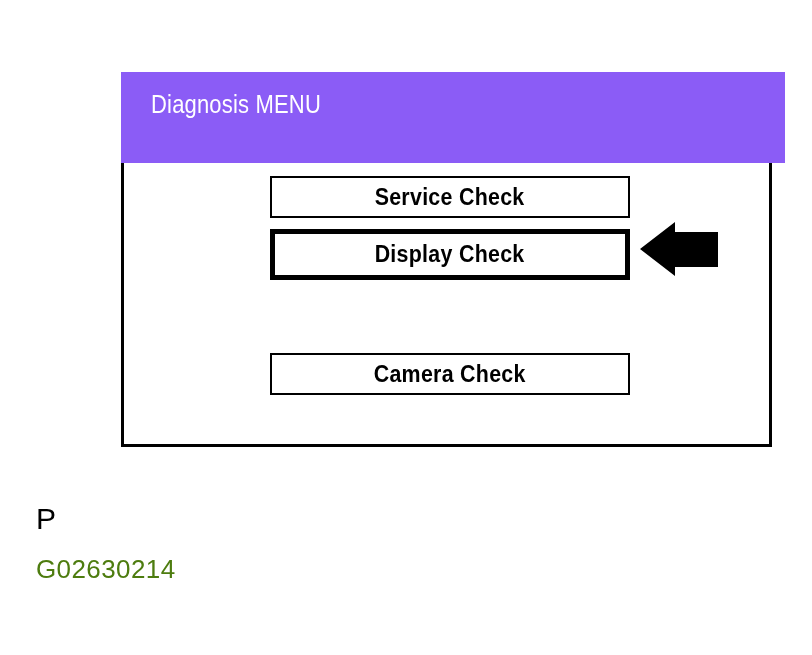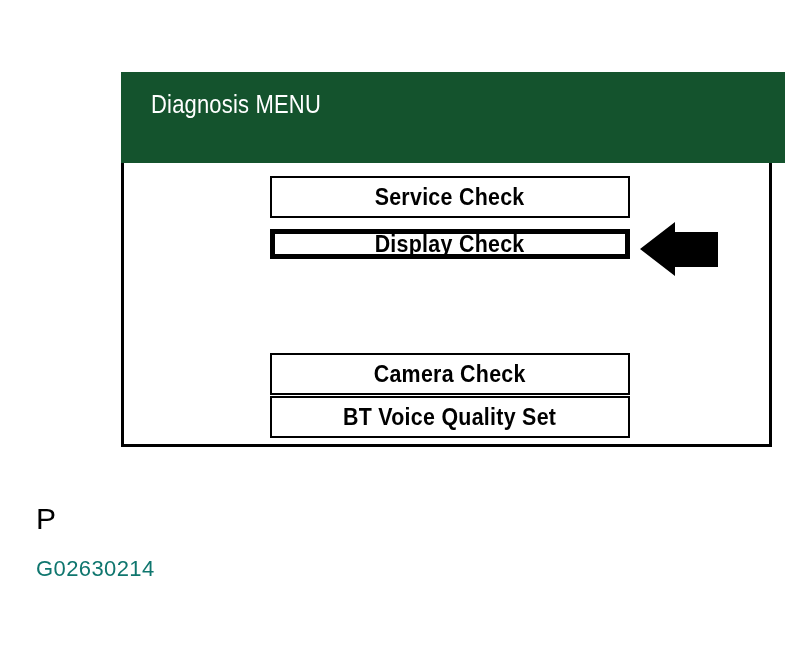--- a/index.html
+++ b/index.html
@@ -30,21 +30,21 @@
     border-top: none;
   }
 
   
   #title-bar {
     position: absolute;
     left: 121px;
     top: 72px;
     width: 664px;
     height: 91px;
-    background: #14532d;
+    background: #8b5cf6;
     z-index: 3;
   }
   #title-text {
     position: absolute;
     left: 30px;
     top: 17px;
     color: #ffffff;
     font-size: 25px;
     line-height: 30px;
     letter-spacing: 0.2px;
@@ -72,21 +72,21 @@
     box-sizing: border-box;
     background: #ffffff;
     border: 2px solid #000000;
     display: flex;
     align-items: center;
     justify-content: center;
     cursor: pointer;
   }
   .menu-button.selected {
     border-width: 5px;
-    height: 30px;
+    height: 51px;
   }
   .menu-button-label {
     font-family: "Liberation Sans Narrow", "Liberation Sans", "DejaVu Sans", sans-serif;
     font-weight: 700;
     font-size: 23px;
     line-height: 23px;
     color: #000000;
     letter-spacing: 0.3px;
     transform: scaleX(0.93);
     white-space: nowrap;
@@ -116,23 +116,23 @@
     font-size: 30px;
     line-height: 34px;
     color: #000000;
     font-family: "Liberation Sans", "DejaVu Sans", sans-serif;
     font-weight: 400;
   }
   #figure-id {
     position: absolute;
     left: 36px;
     top: 556px;
-    font-size: 22px;
+    font-size: 26px;
     line-height: 26px;
-    color: #0f766e;
+    color: #4d7c0f;
     font-family: "Liberation Sans", "DejaVu Sans", sans-serif;
     font-weight: 400;
     letter-spacing: 0.4px;
   }
 </style>
 </head>
 <body>
 
 <div id="device-panel">
 
@@ -144,23 +144,20 @@
 
     <div class="menu-button pos-1 selected">
       <span class="menu-button-label">Display Check</span>
     </div>
 
 
     <div class="menu-button pos-3">
       <span class="menu-button-label">Camera Check</span>
     </div>
 
-    <div class="menu-button pos-4">
-      <span class="menu-button-label">BT Voice Quality Set</span>
-    </div>
 
   </div>
 </div>
 
 <div id="title-bar">
   <div id="title-text">Diagnosis MENU</div>
 </div>
 
 <svg id="pointer-arrow" viewBox="0 0 80 58">
   <polygon points="0,29 35,2 35,12 78,12 78,47 35,47 35,56" fill="#000000"></polygon>

